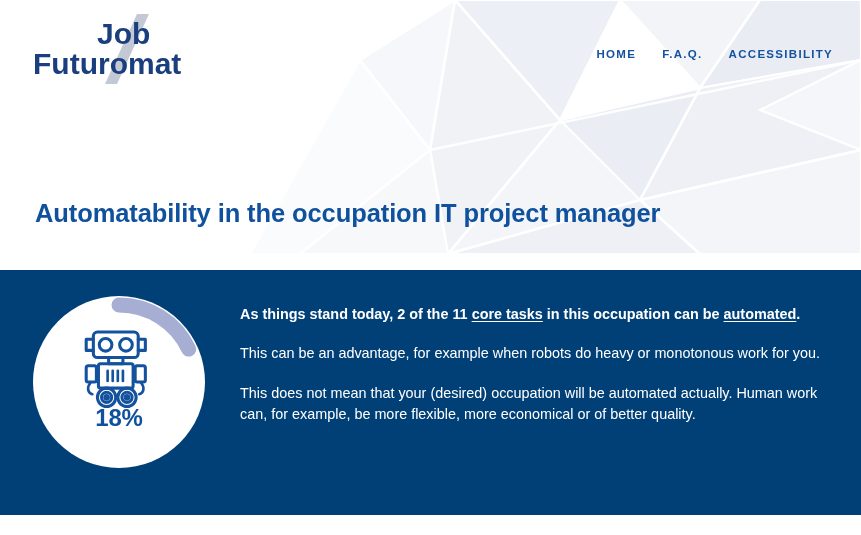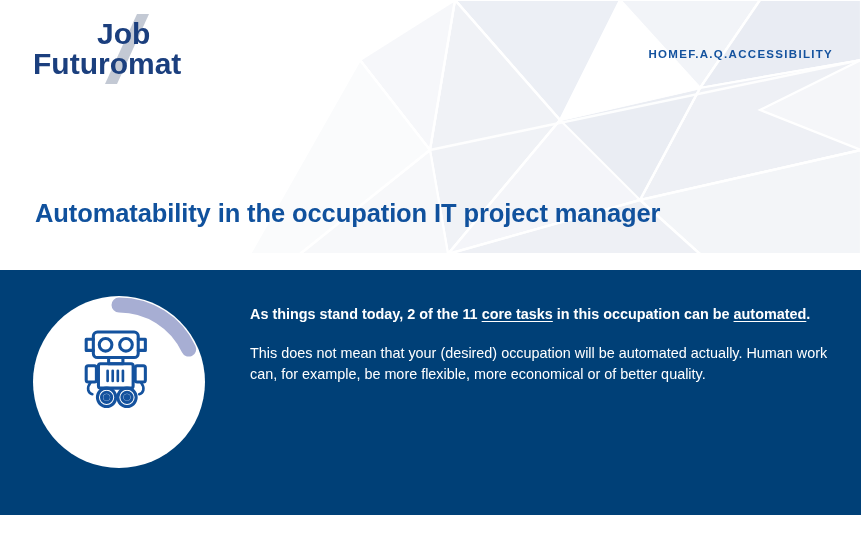--- a/index.html
+++ b/index.html
@@ -44,20 +44,21 @@
     height: 72px;
   }
   .logo svg { display: block; }
 
   .nav {
     position: absolute;
     right: 28px;
     top: 48px;
     display: flex;
     align-items: center;
+    gap: 26px;
   }
   .nav-item {
     color: #14529e;
     font-size: 11.5px;
     font-weight: bold;
     letter-spacing: 1.3px;
     text-decoration: none;
     white-space: nowrap;
     cursor: pointer;
   }
@@ -99,21 +100,21 @@
     width: 172px;
     text-align: center;
     font-size: 24px;
     font-weight: bold;
     color: #10519d;
     letter-spacing: -0.2px;
   }
 
   .content {
     position: absolute;
-    left: 250px;
+    left: 240px;
     top: 34px;
     width: 580px;
     color: #ffffff;
   }
 
   .content p {
     margin: 0 0 19px 0;
     font-size: 14.4px;
     line-height: 21px;
     color: #ffffff;
@@ -242,26 +243,28 @@
           <path d="M 64 52 C 68 57 66 62 62 63" stroke-width="2.6"></path>
 
           <circle cx="30" cy="66" r="9"></circle>
           <circle cx="30" cy="66" r="5"></circle>
           <circle cx="30" cy="66" r="1.8" fill="#14529e"></circle>
           <circle cx="50" cy="66" r="9"></circle>
           <circle cx="50" cy="66" r="5"></circle>
           <circle cx="50" cy="66" r="1.8" fill="#14529e"></circle>
         </g>
       </svg>
+      <div class="gauge-value">18%</div>
     </div>
 
     <div class="content">
 
       <p class="lead"><span>As things stand today, 2 of the 11 </span><a class="inline-link" href="#">core tasks</a><span> in this occupation can be </span><a class="inline-link" href="#">automated</a><span>.</span></p>
 
+      <p>This can be an advantage, for example when robots do heavy or monotonous work for you.</p>
 
       <p>This does not mean that your (desired) occupation will be automated actually. Human work can, for example, be more flexible, more economical or of better quality.</p>
 
     </div>
   </div>
 
   <div class="footer-strip"></div>
 </div>
 
 </body></html>

